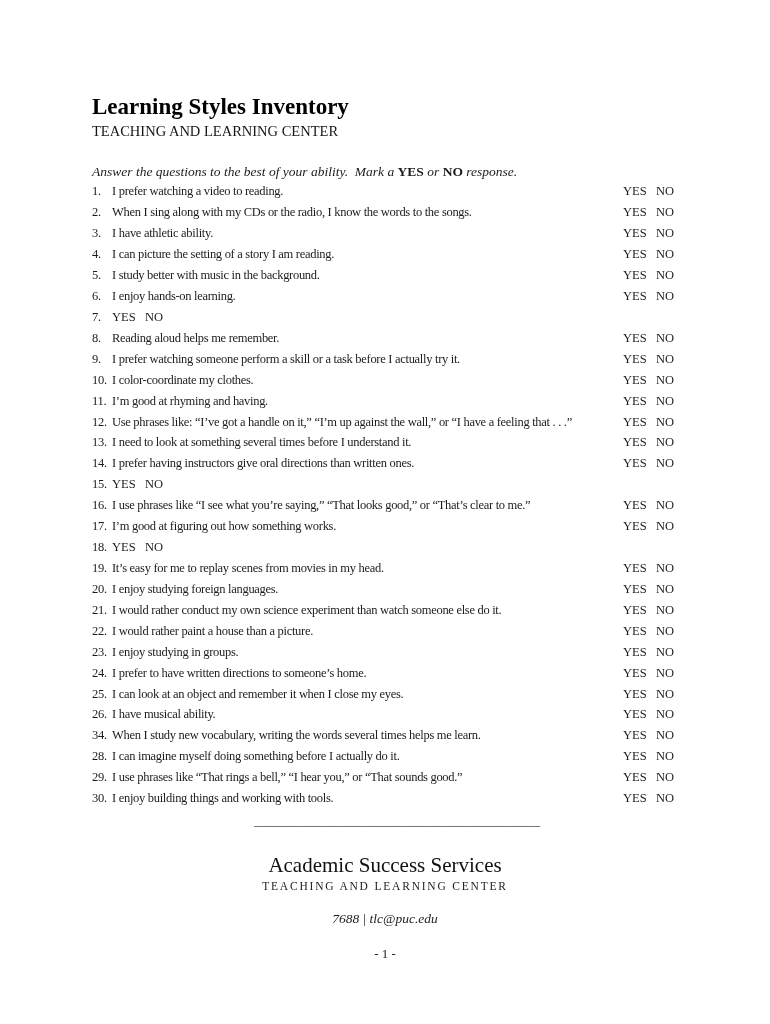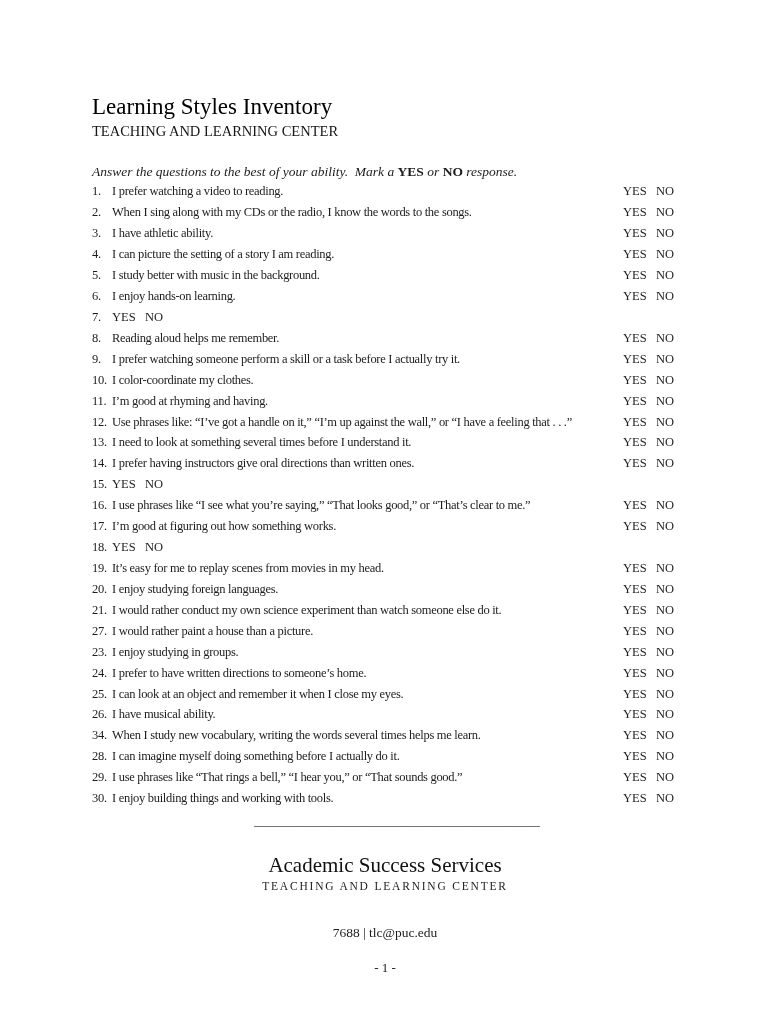--- a/index.html
+++ b/index.html
@@ -11,21 +11,21 @@
     background: #ffffff;
     box-sizing: border-box;
     padding: 95px 92px 0 92px;
     font-family: "Liberation Serif", serif;
     color: #1c1c1c;
     overflow: hidden;
   }
   .doc-title {
     margin: 0;
     font-size: 23px;
-    font-weight: normal;
+    font-weight: bold;
     color: #000;
     letter-spacing: 0;
     line-height: 1.08;
   }
   .doc-subtitle {
     margin: 3px 0 0 0;
     font-size: 14.5px;
     line-height: 1.15;
     color: #161616;
   }
@@ -88,22 +88,23 @@
     color: #111;
     line-height: 1.15;
   }
   .org-dept {
     margin-top: 3px;
     font-size: 11.5px;
     letter-spacing: 1.8px;
     color: #1c1c1c;
   }
   .contact {
-    margin-top: 33px;
+    margin-top: 19px;
     font-size: 13.5px;
+    font-style: italic;
   }
   .page-number {
     margin-top: 19px;
     font-size: 13px;
   }
 </style>
 </head>
 <body>
 
 <div class="page">
@@ -252,21 +253,21 @@
     </div>
 
     <div class="q-row">
       <span class="q-num">21.</span>
       <span class="q-text">I would rather conduct my own science experiment than watch someone else do it.</span>
       <span class="q-yes">YES</span>
       <span class="q-no">NO</span>
     </div>
 
     <div class="q-row">
-      <span class="q-num">27.</span>
+      <span class="q-num">22.</span>
       <span class="q-text">I would rather paint a house than a picture.</span>
       <span class="q-yes">YES</span>
       <span class="q-no">NO</span>
     </div>
 
     <div class="q-row">
       <span class="q-num">23.</span>
       <span class="q-text">I enjoy studying in groups.</span>
       <span class="q-yes">YES</span>
       <span class="q-no">NO</span>

